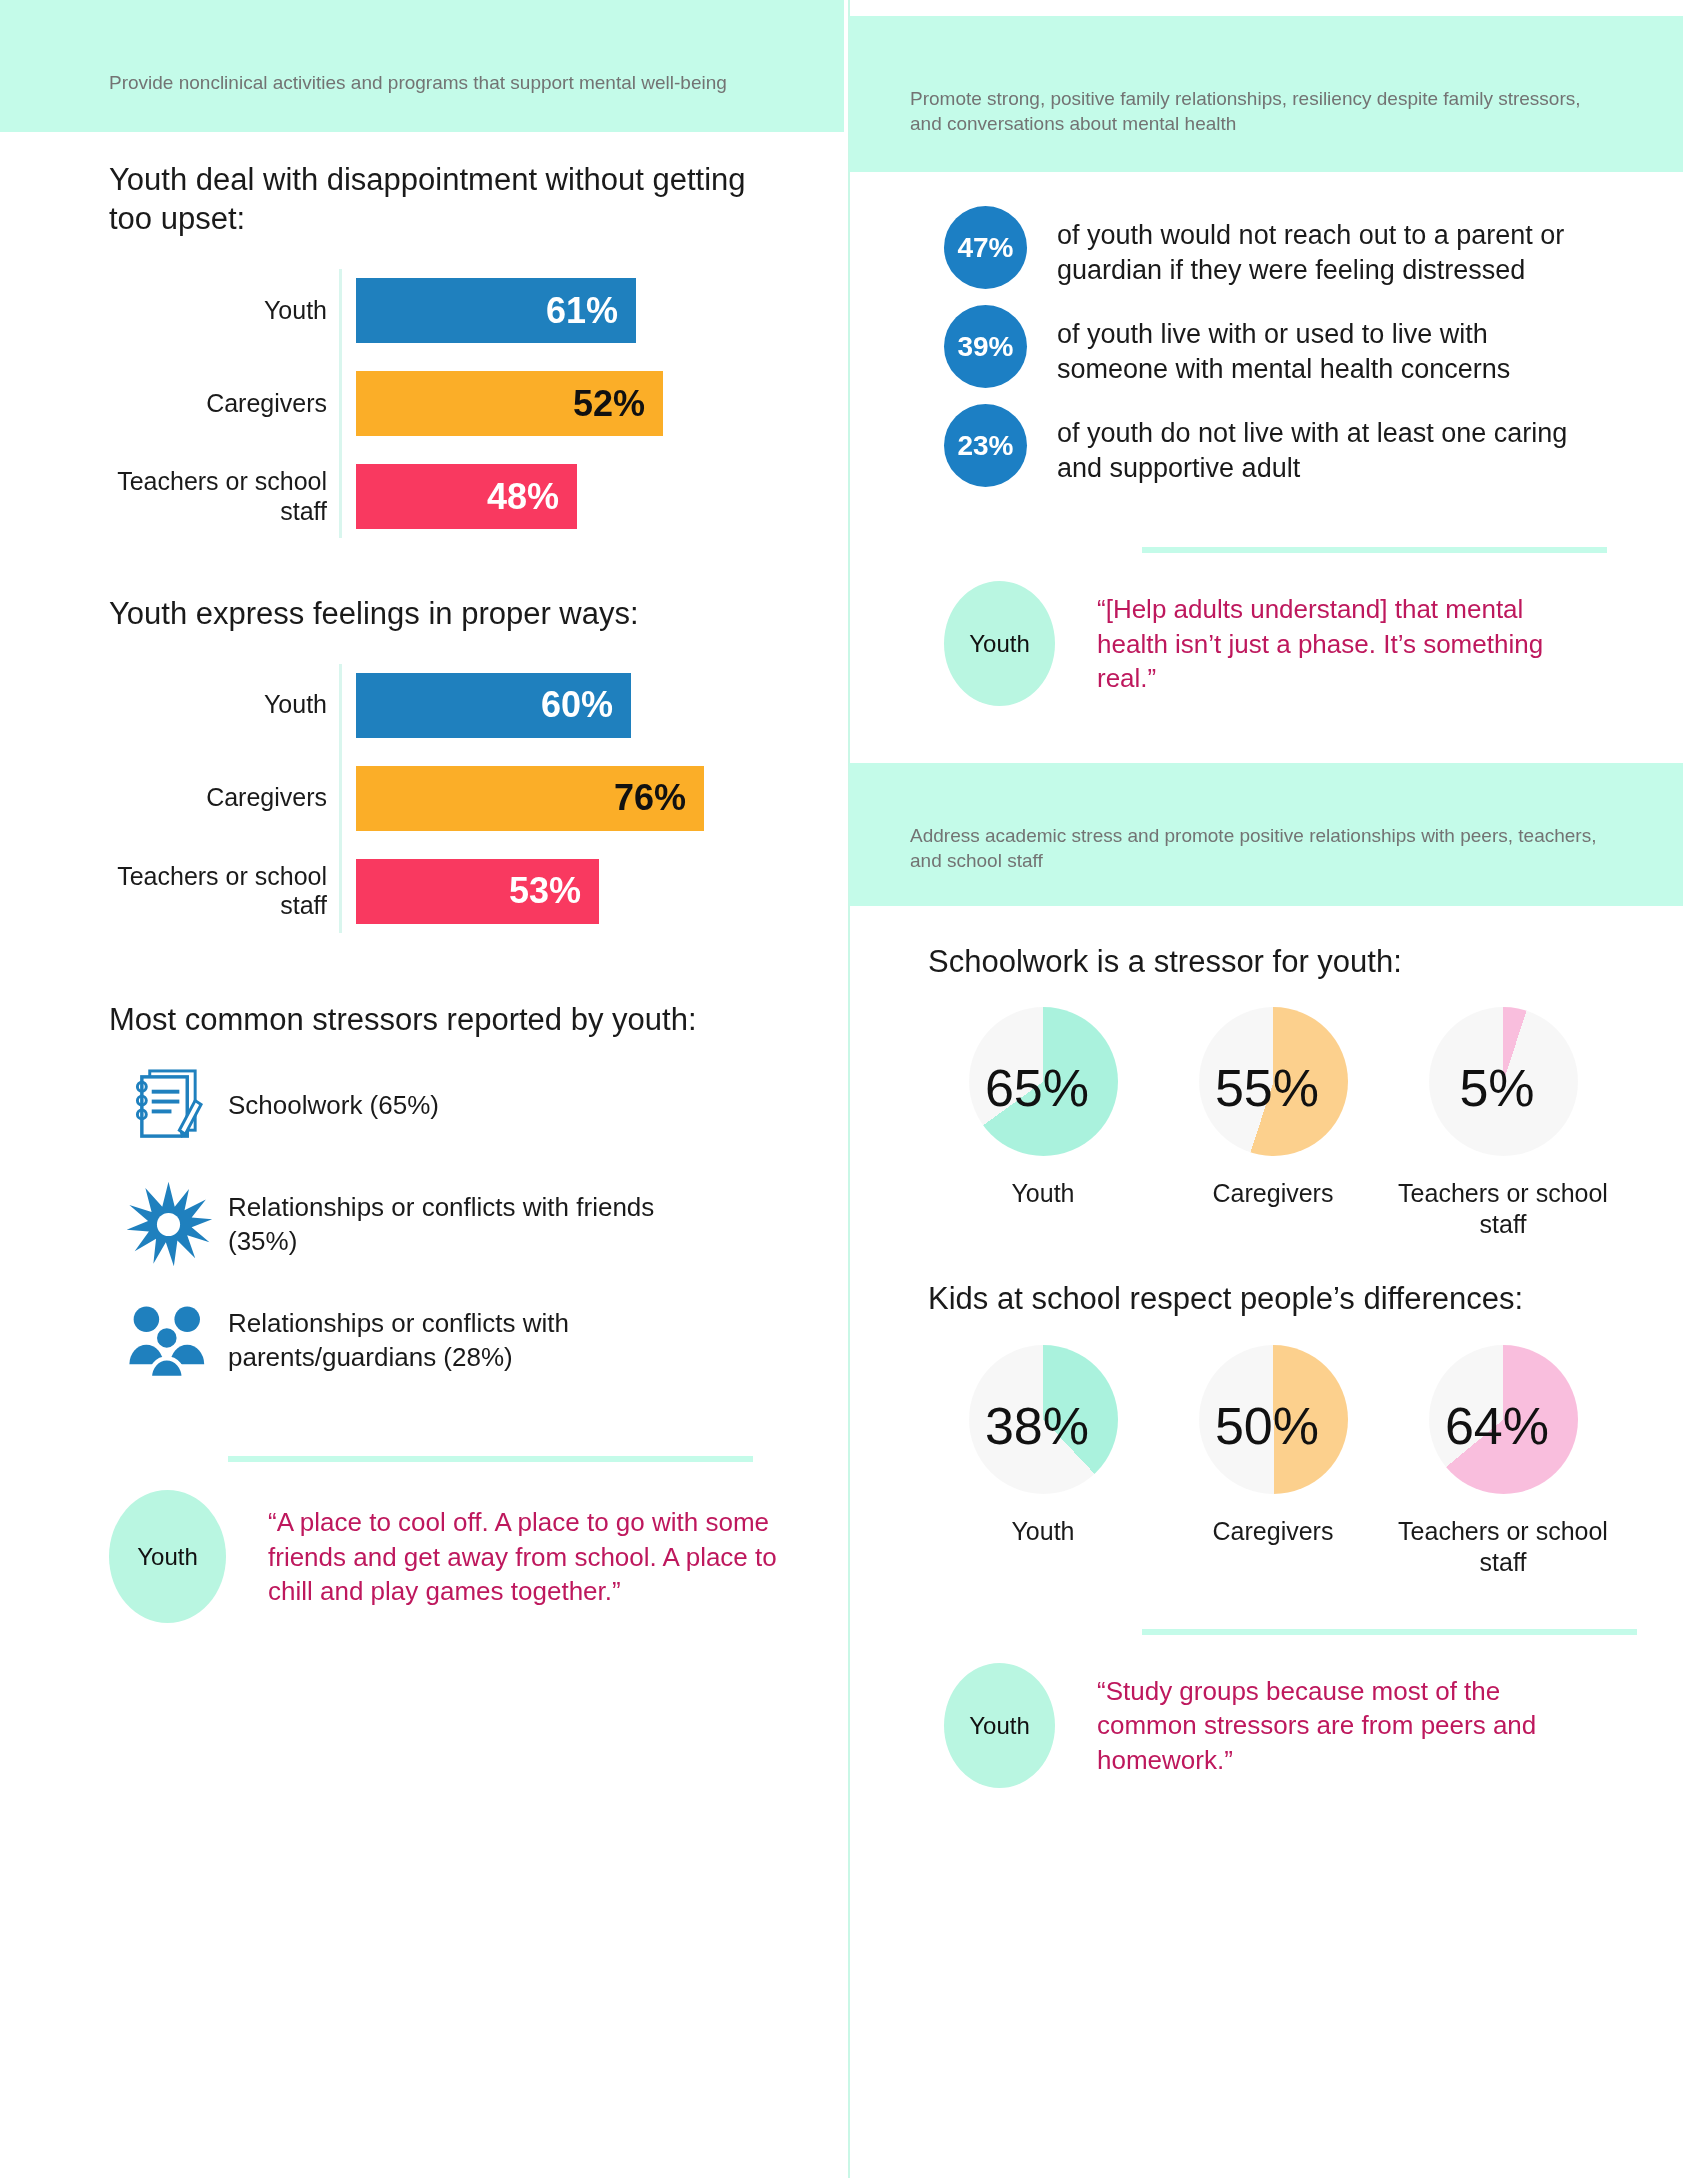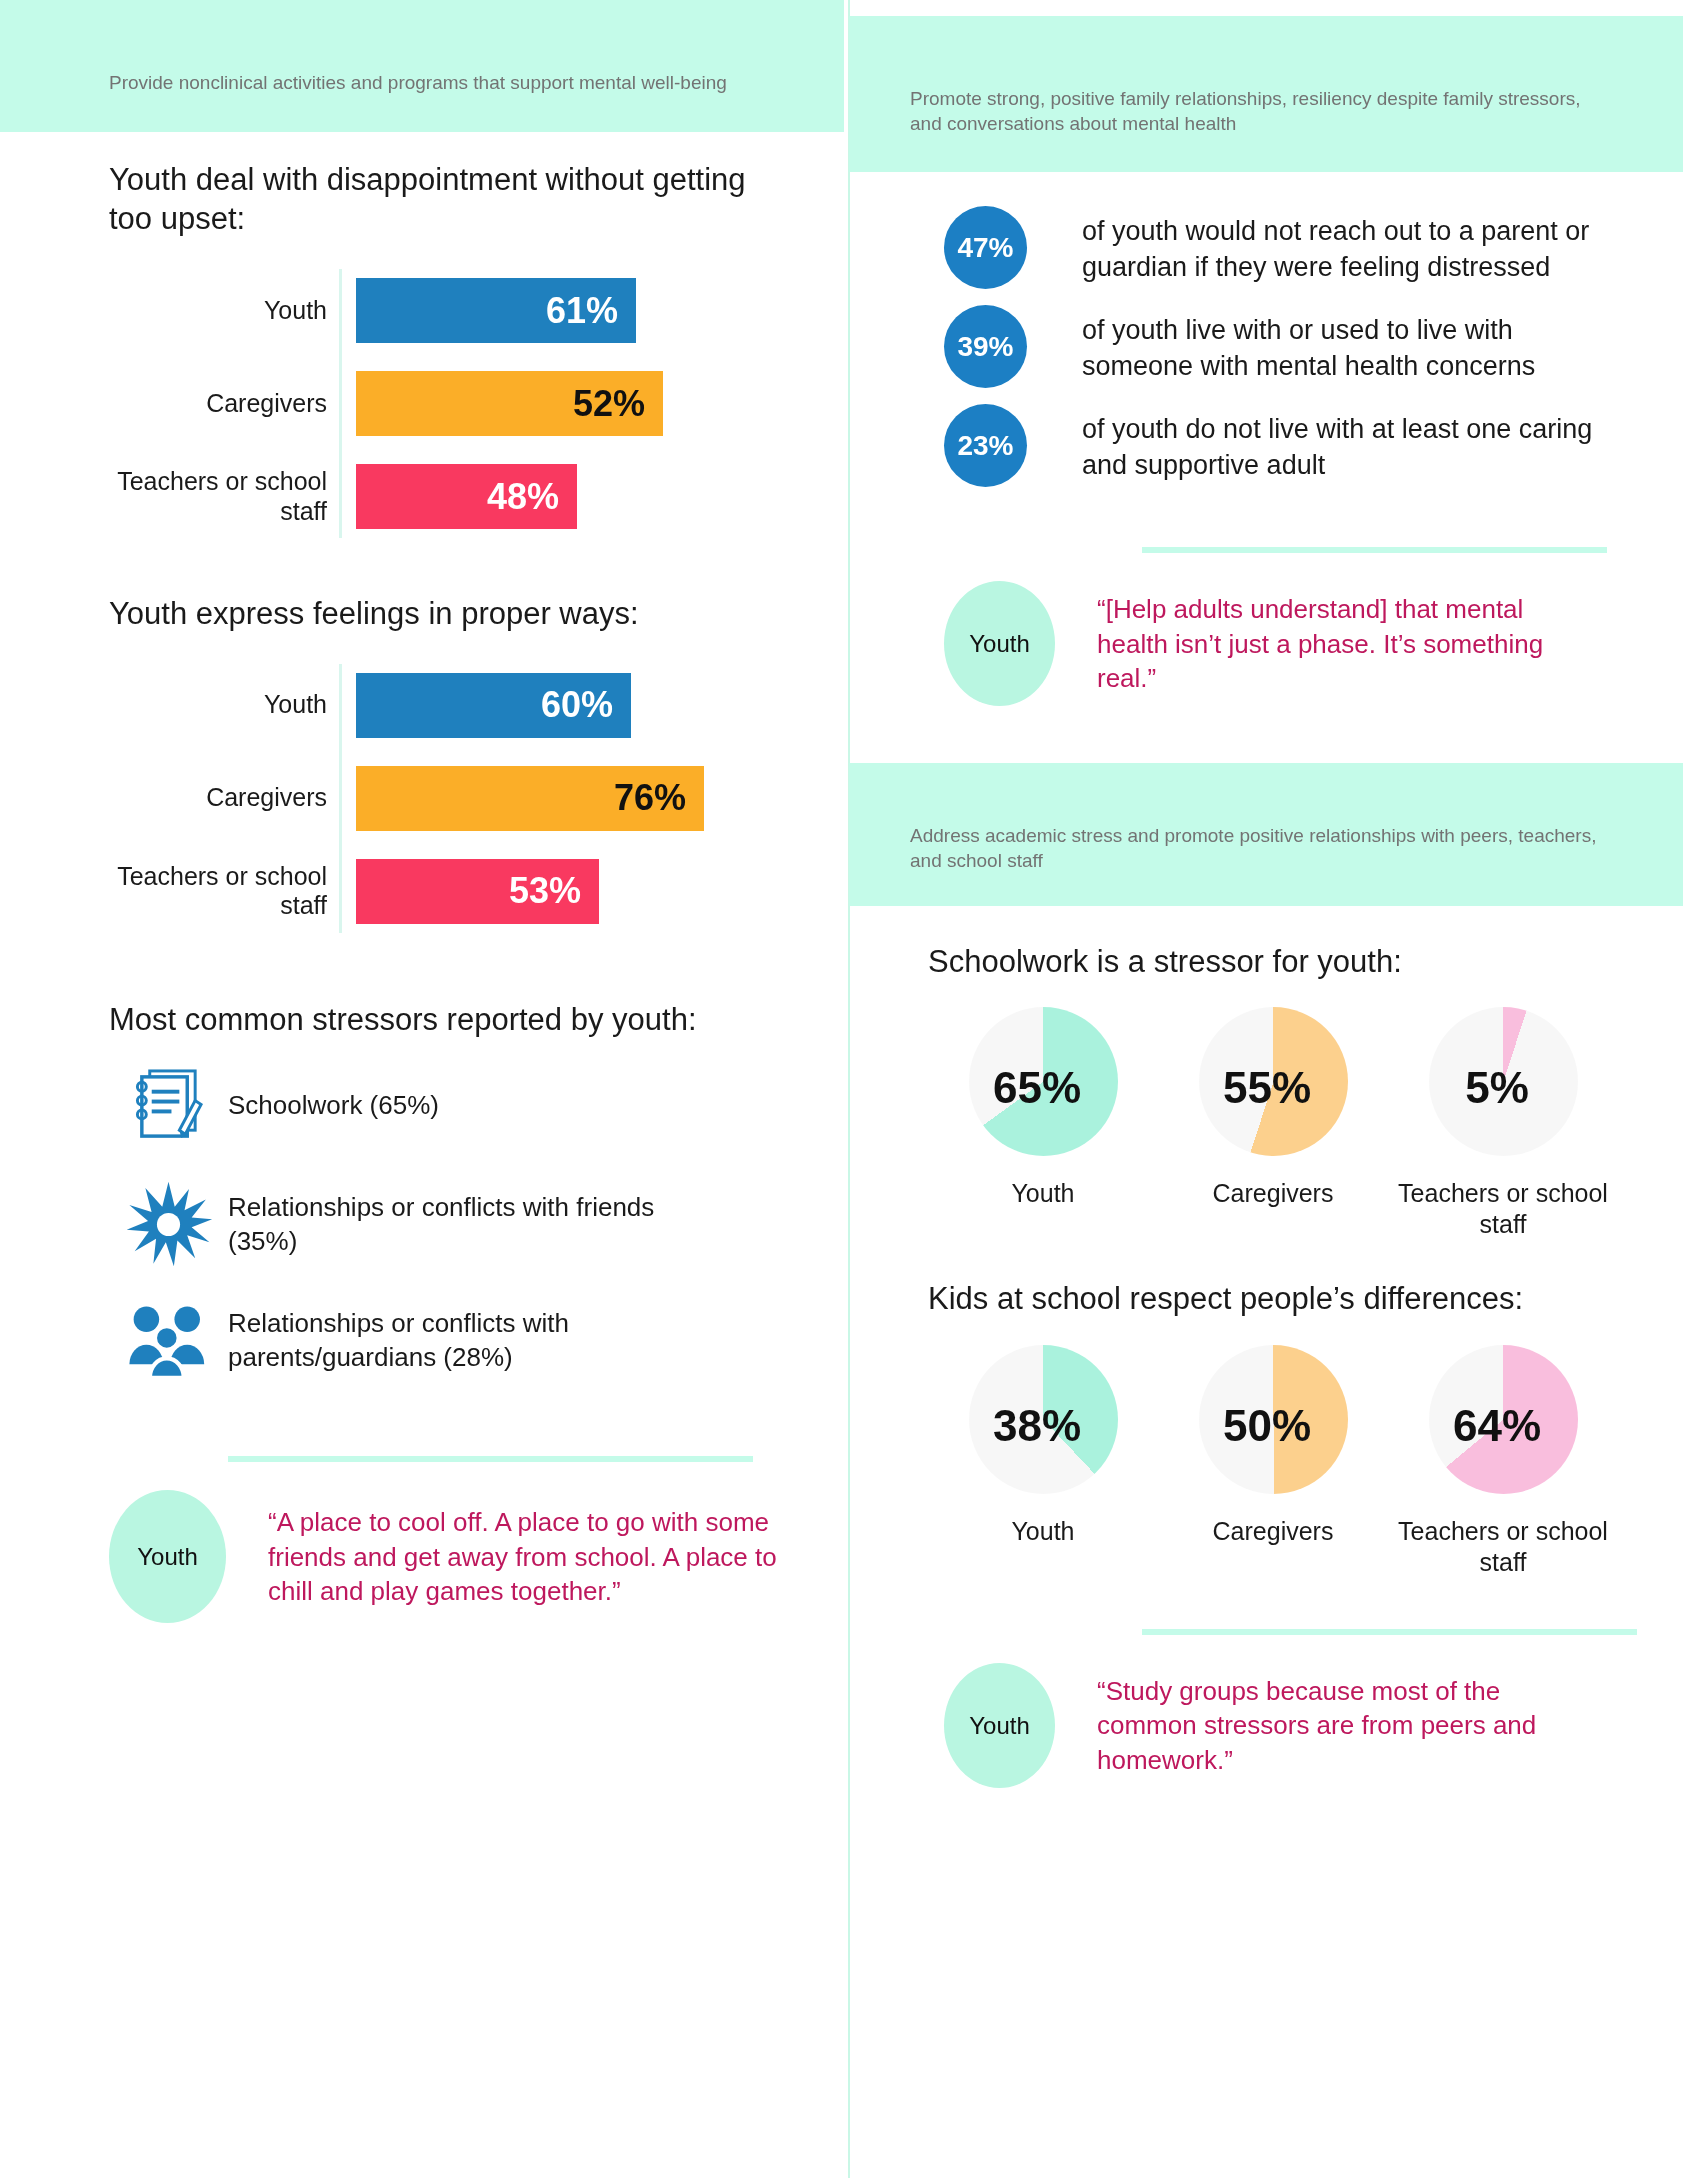--- a/index.html
+++ b/index.html
@@ -45,29 +45,29 @@
   .qtext{margin-left:42px;font-size:26px;line-height:1.33;color:#be185d;max-width:515px;}
 
   
   .right{position:absolute;left:849px;top:16px;width:834px;}
   .right-band{padding:71px 61px 36px 61px;}
   .right-band .band-title{width:693px;}
 
   .rblock{padding:0 61px 0 61px;}
 
   
-  .statrow{display:flex;align-items:center;margin-bottom:16px;gap:25px;}
+  .statrow{display:flex;align-items:flex-end;margin-bottom:16px;}
   .badge{flex:0 0 auto;width:83px;height:83px;border-radius:50%;background:#1c7fc4;color:#fff;display:flex;align-items:center;justify-content:center;font-size:28px;font-weight:bold;}
   .stattext{margin-left:30px;font-size:27px;line-height:1.33;color:#1a1a1a;max-width:515px;padding-top:4px;}
 
   
   .pierow{display:flex;margin-top:26px;}
   .piecell{width:230px;display:flex;flex-direction:column;align-items:center;}
   .pie{position:relative;width:149px;height:149px;border-radius:50%;background:#f7f7f7;display:flex;align-items:center;justify-content:center;}
-  .pieval{position:relative;z-index:3;font-size:44px;font-weight:bold;color:#111;transform:translateX(-6px);margin-top:13px;}
+  .pieval{position:relative;z-index:3;font-size:52px;font-weight:normal;color:#111;transform:translateX(-6px);margin-top:13px;}
   .pielabel{margin-top:22px;font-size:25px;line-height:1.22;text-align:center;color:#1a1a1a;}
 </style>
 </head>
 <body>
 
 <div class="page">
 
   <div class="col-divider"></div>
 
   <div class="left">

